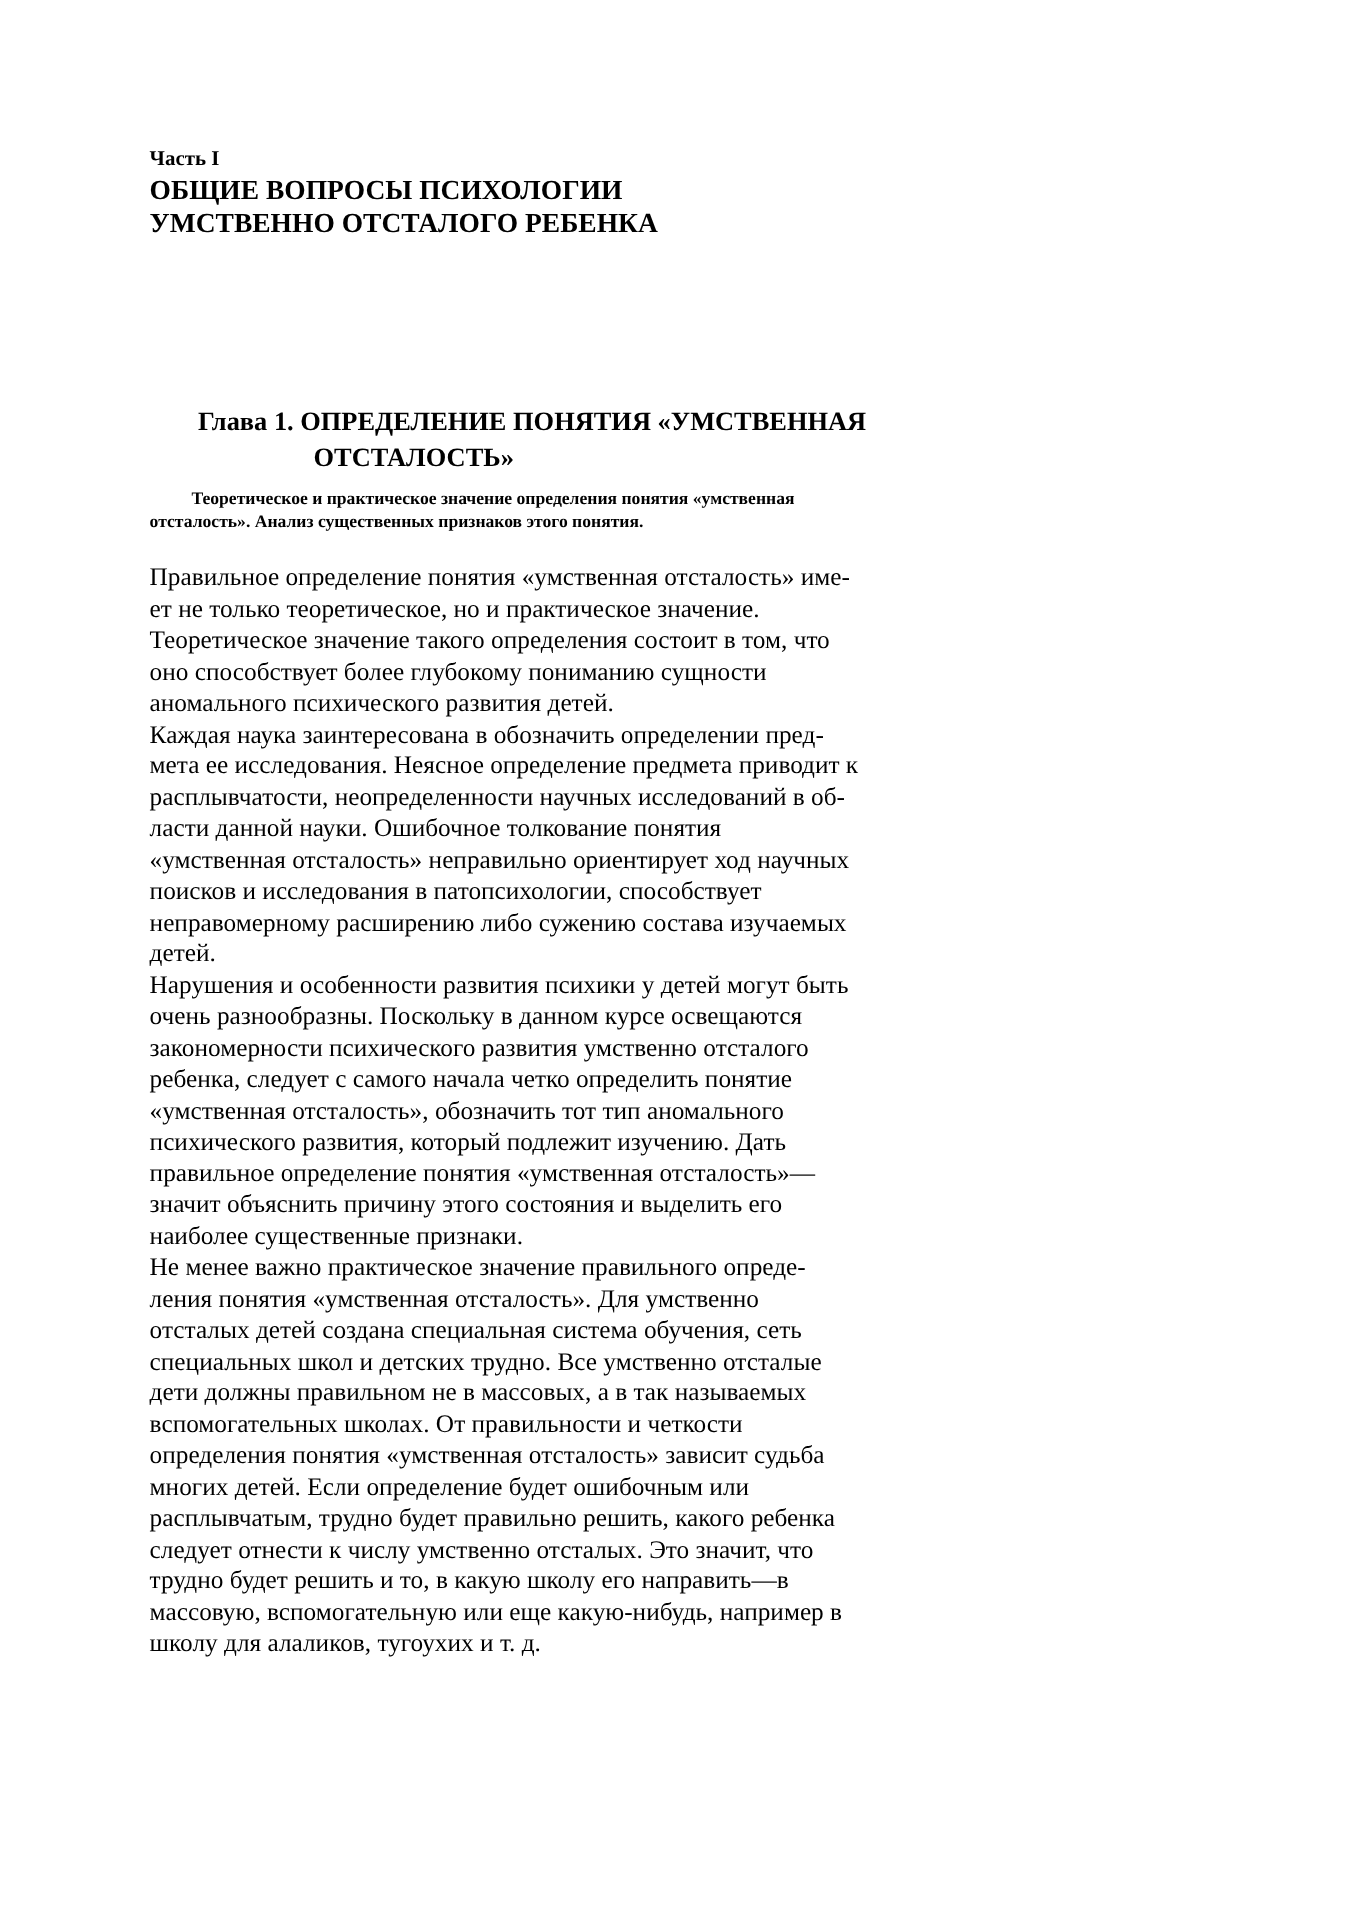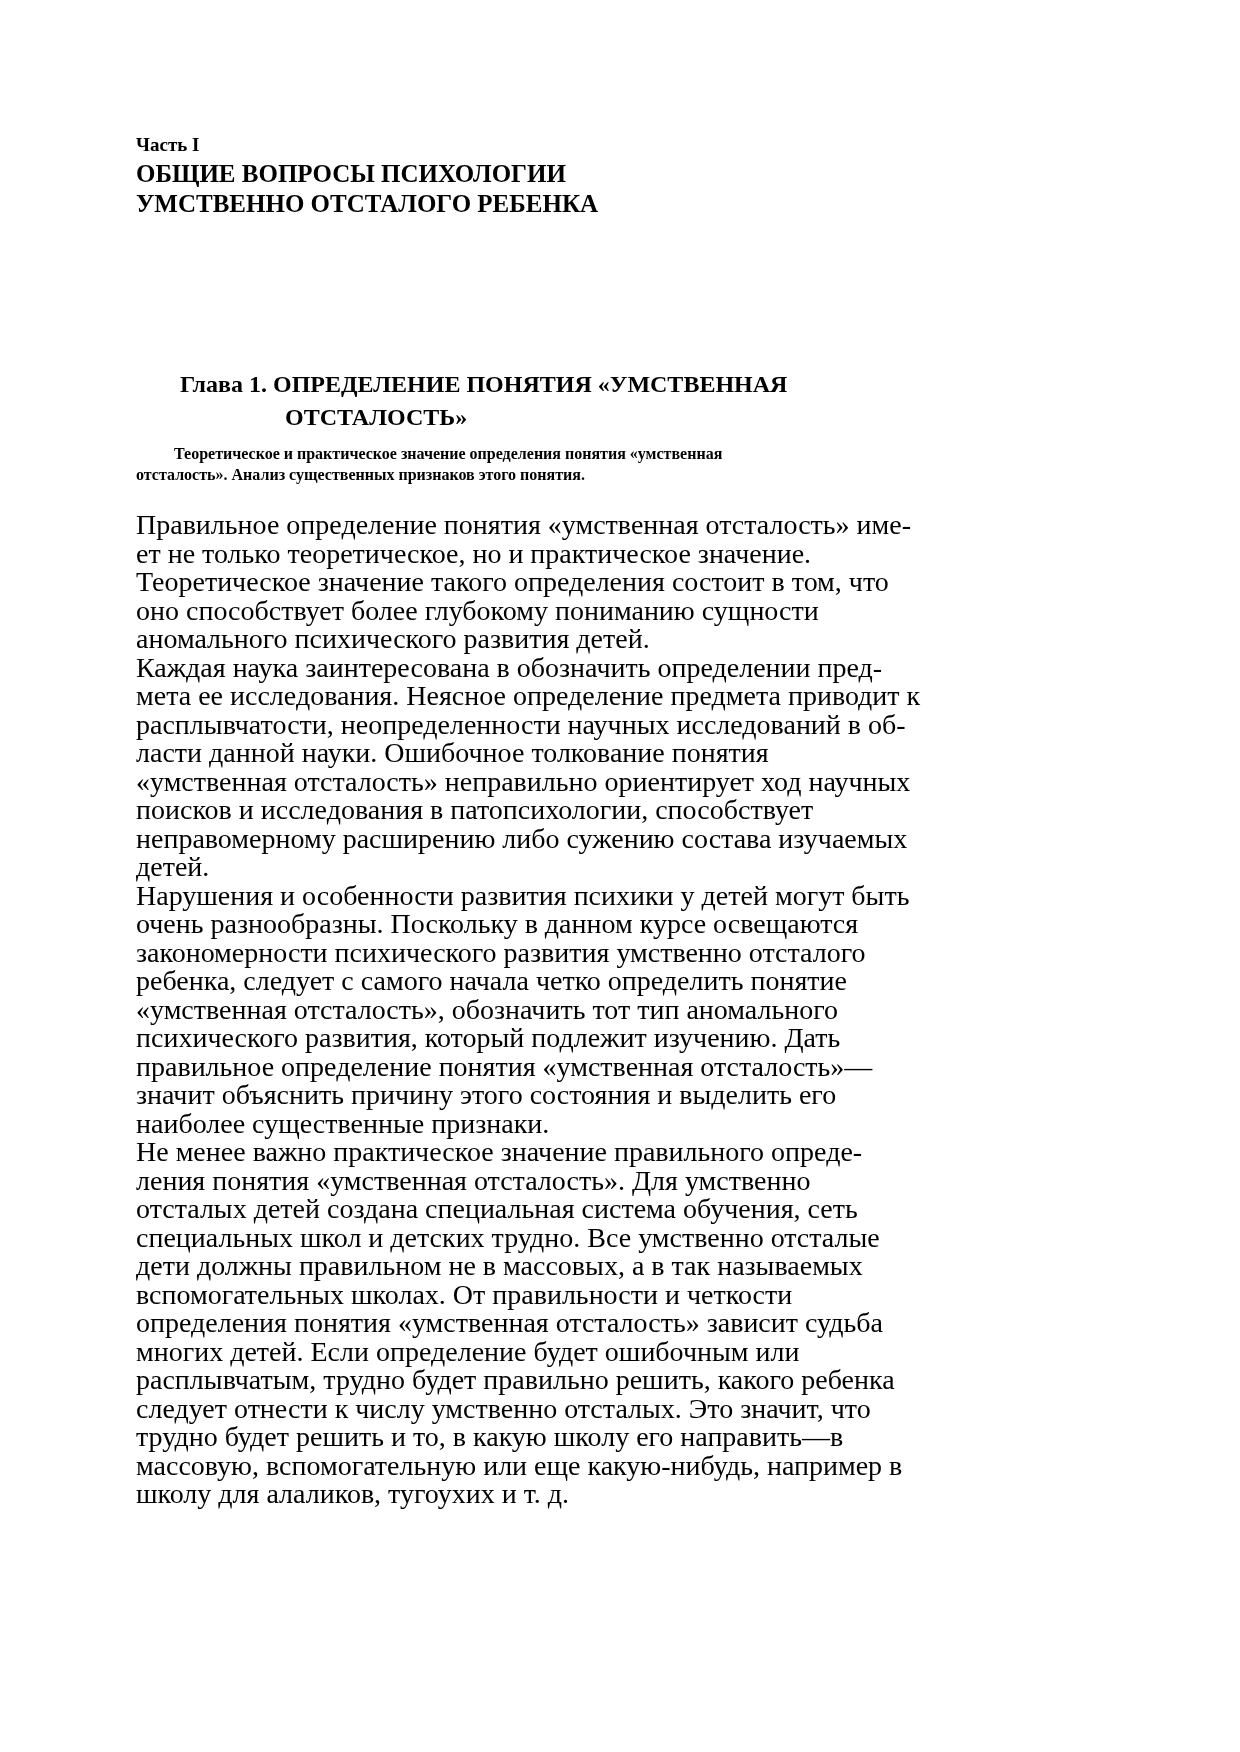--- a/index.html
+++ b/index.html
@@ -57,21 +57,21 @@
     font-weight: bold;
     line-height: 21px;
     text-indent: 38px;
     font-family: Liberation Serif, serif;
   }
   .body-text {
     position: absolute;
     left: 136px;
     top: 511px;
     width: 720px;
-    font-size: 28px;
+    font-size: 23px;
     line-height: 28.5px;
   }
   .body-line {
     white-space: nowrap;
   }
 </style>
 </head>
 <body>
 
 <div class="page">

